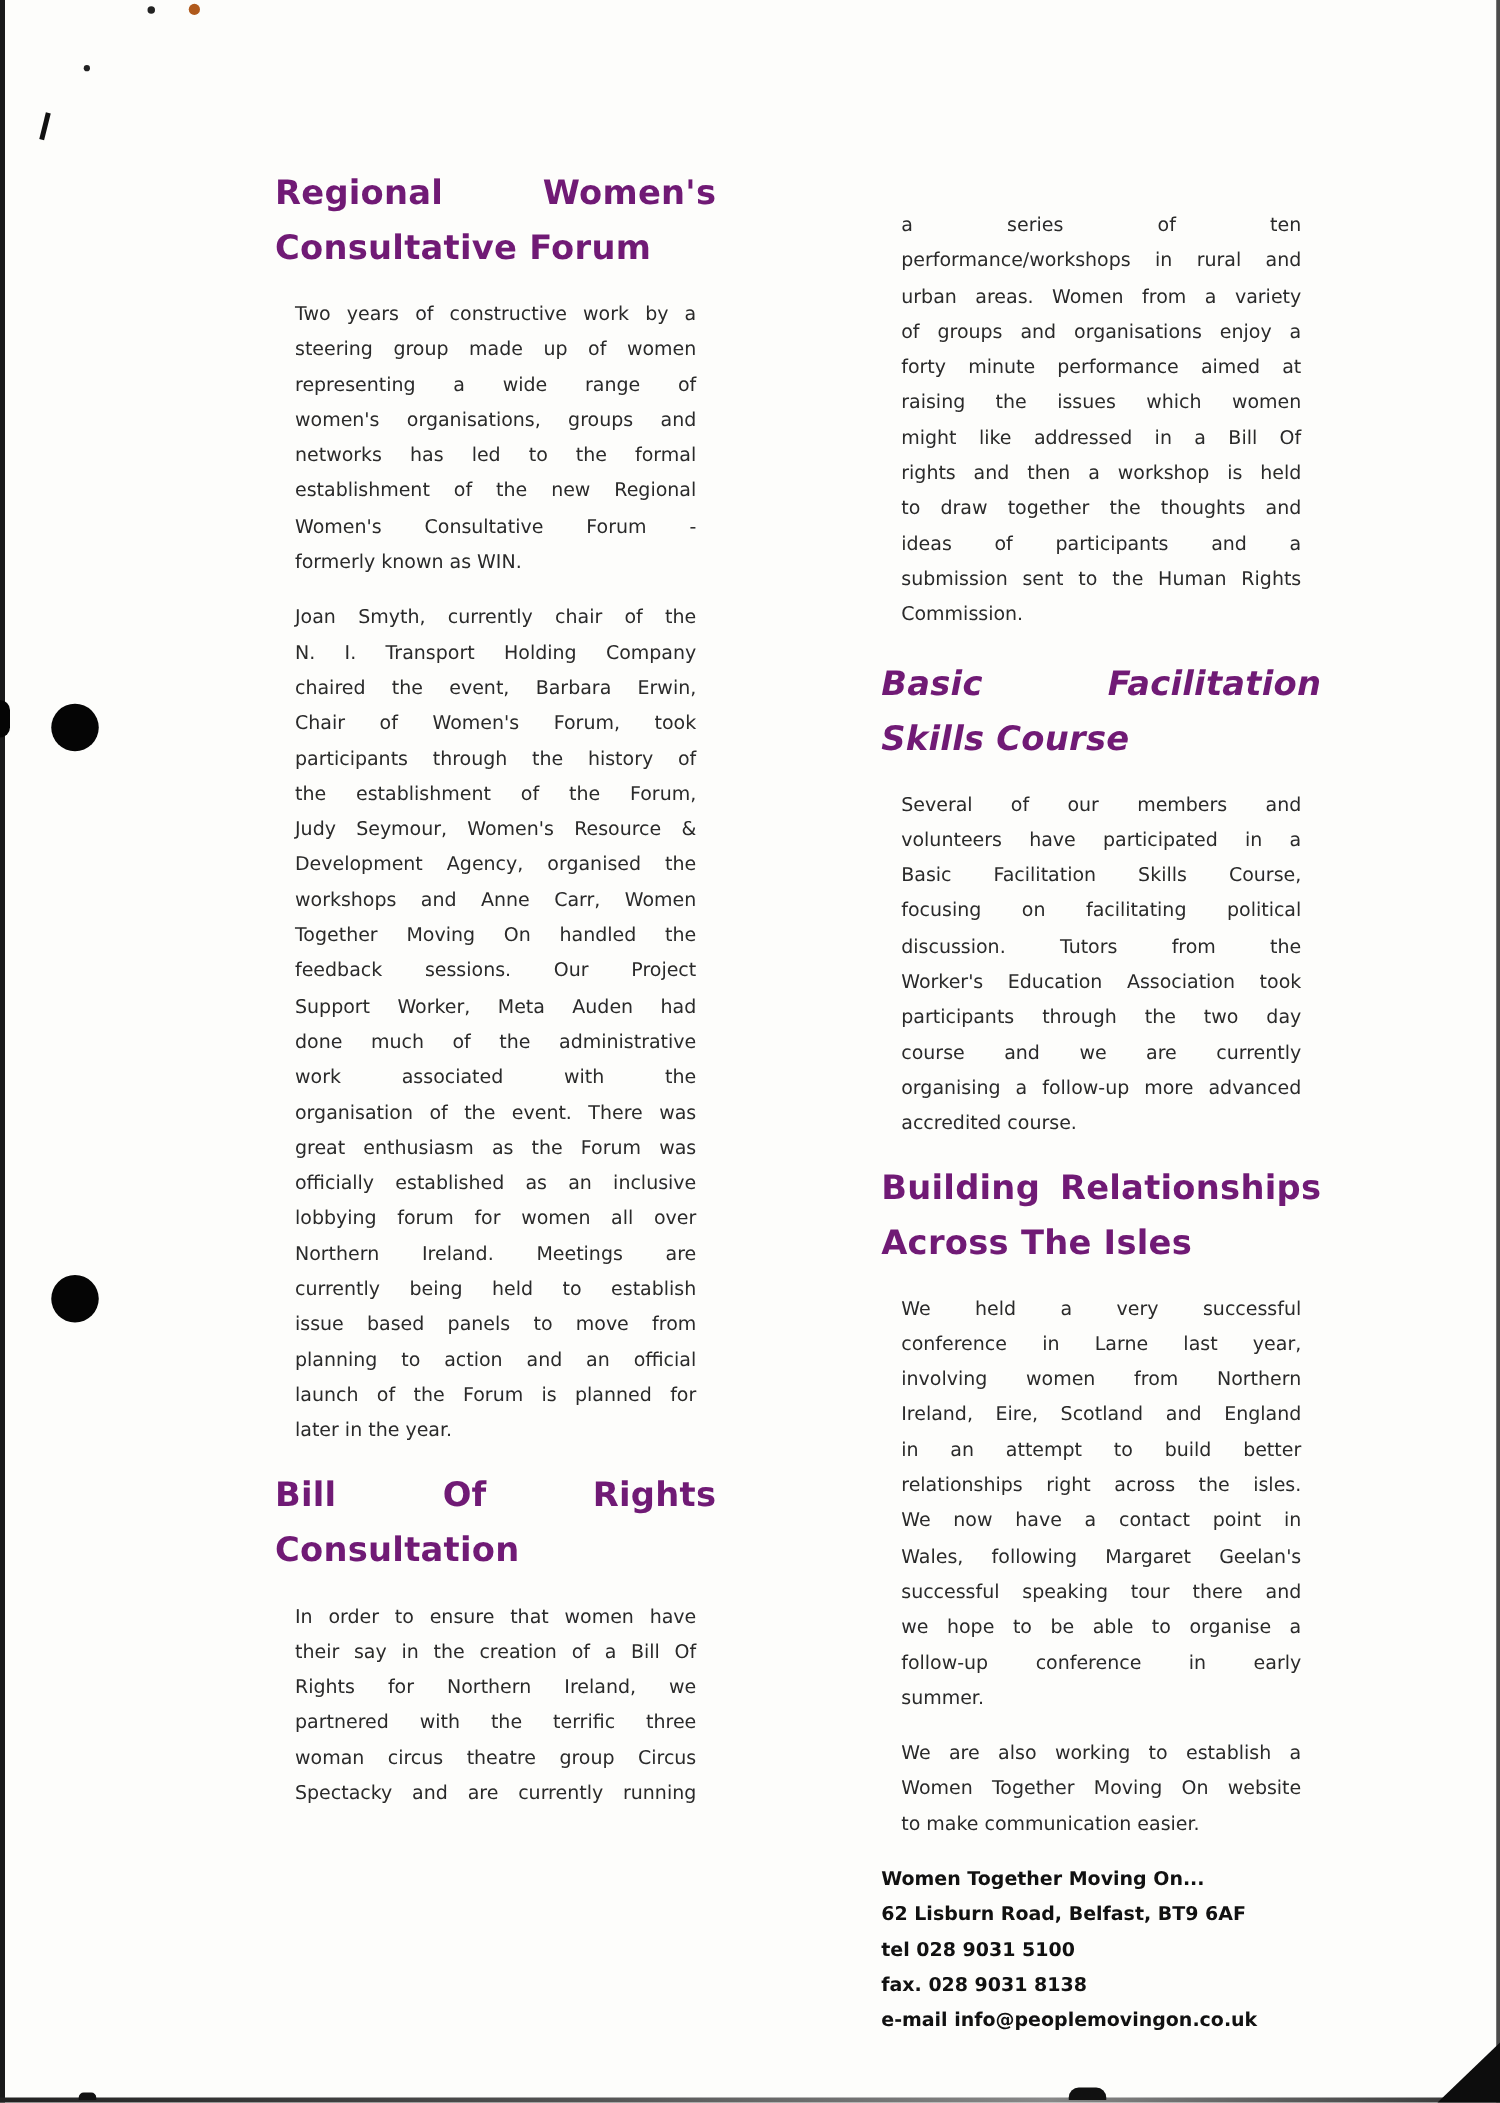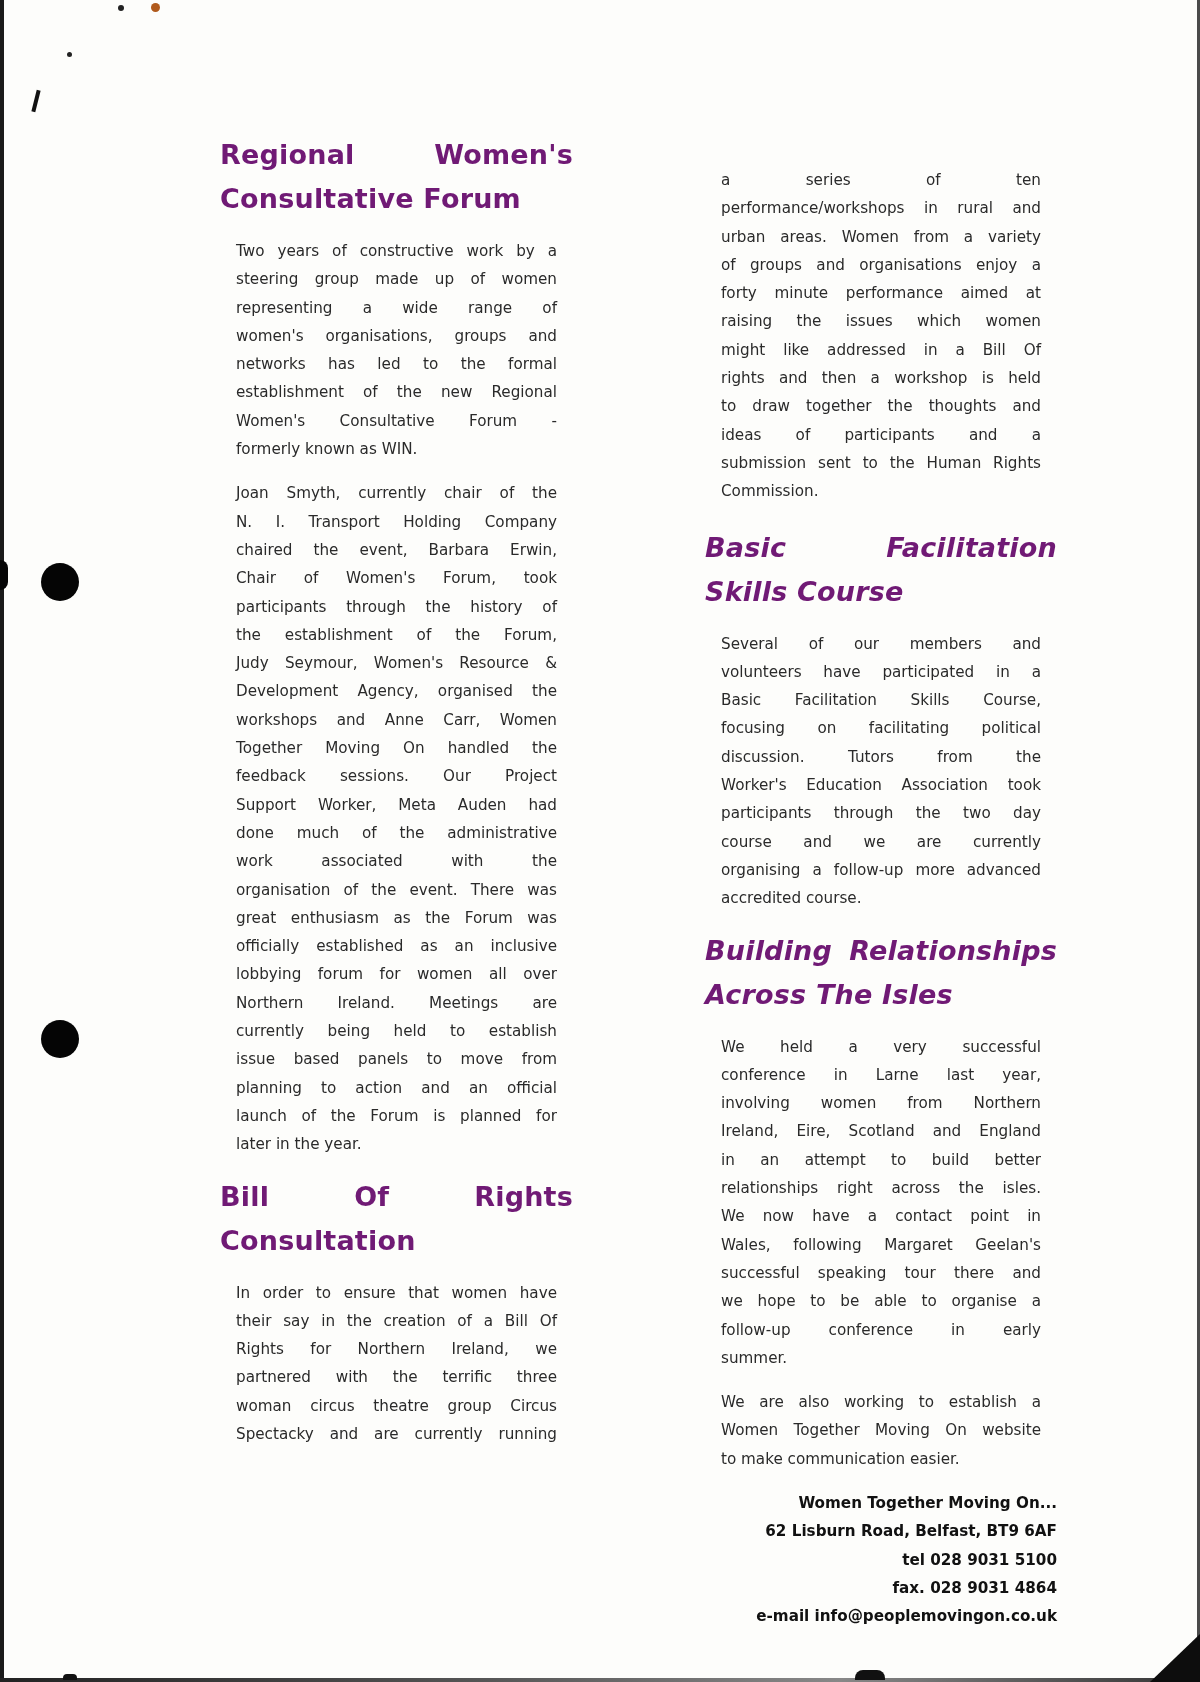--- a/index.html
+++ b/index.html
@@ -37,21 +37,21 @@
   }
   p.body {
     margin: 16px; font-size: 15.2px; line-height: 28.3px;
     text-align: justify; color: #2a2a2a;
   }
   p.body .l { display: block; text-align: justify; text-align-last: justify; white-space: nowrap; }
   p.body .l.last { text-align-last: left; }
   h2 .l { display: block; text-align-last: justify; }
   h2 .l.last { text-align-last: left; }
   .contact { margin: 0; font-weight: bold; font-size: 15.2px; line-height: 28.3px; color: #111; }
-  .contact span { display: block; text-align: right; }
+  .contact span { display: block; }
 </style>
 </head>
 <body>
 
 <div class="scan-left"></div>
 <div class="scan-right"></div>
 <div class="scan-bottom"></div>
 <div class="corner-fold"></div>
 <div class="hole-edge"></div>
 <div class="hole h1"></div>
@@ -149,21 +149,21 @@
         <span class="l">focusing on facilitating political</span>
         <span class="l">discussion. Tutors from the</span>
         <span class="l">Worker's Education Association took</span>
         <span class="l">participants through the two day</span>
         <span class="l">course and we are currently</span>
         <span class="l">organising a follow-up more advanced</span>
         <span class="l last">accredited course.</span>
       </p>
   </section>
   <section>
-    <h2 class="heading" style="margin-top:16px;font-style:italic;">
+    <h2 class="heading" style="margin-top:16px;">
       <span class="l">Building Relationships</span>
       <span class="l last">Across The Isles</span>
     </h2>
     <p class="body">
         <span class="l">We held a very successful</span>
         <span class="l">conference in Larne last year,</span>
         <span class="l">involving women from Northern</span>
         <span class="l">Ireland, Eire, Scotland and England</span>
         <span class="l">in an attempt to build better</span>
         <span class="l">relationships right across the isles.</span>
@@ -177,16 +177,16 @@
     <p class="body">
         <span class="l">We are also working to establish a</span>
         <span class="l">Women Together Moving On website</span>
         <span class="l last">to make communication easier.</span>
       </p>
   </section>
   <div class="contact">
     <span>Women Together Moving On...</span>
     <span>62 Lisburn Road, Belfast, BT9 6AF</span>
     <span>tel 028 9031 5100</span>
-    <span>fax. 028 9031 4864</span>
+    <span>fax. 028 9031 8138</span>
     <span>e-mail info@peoplemovingon.co.uk</span>
   </div>
 </div>
 
 </body></html>

